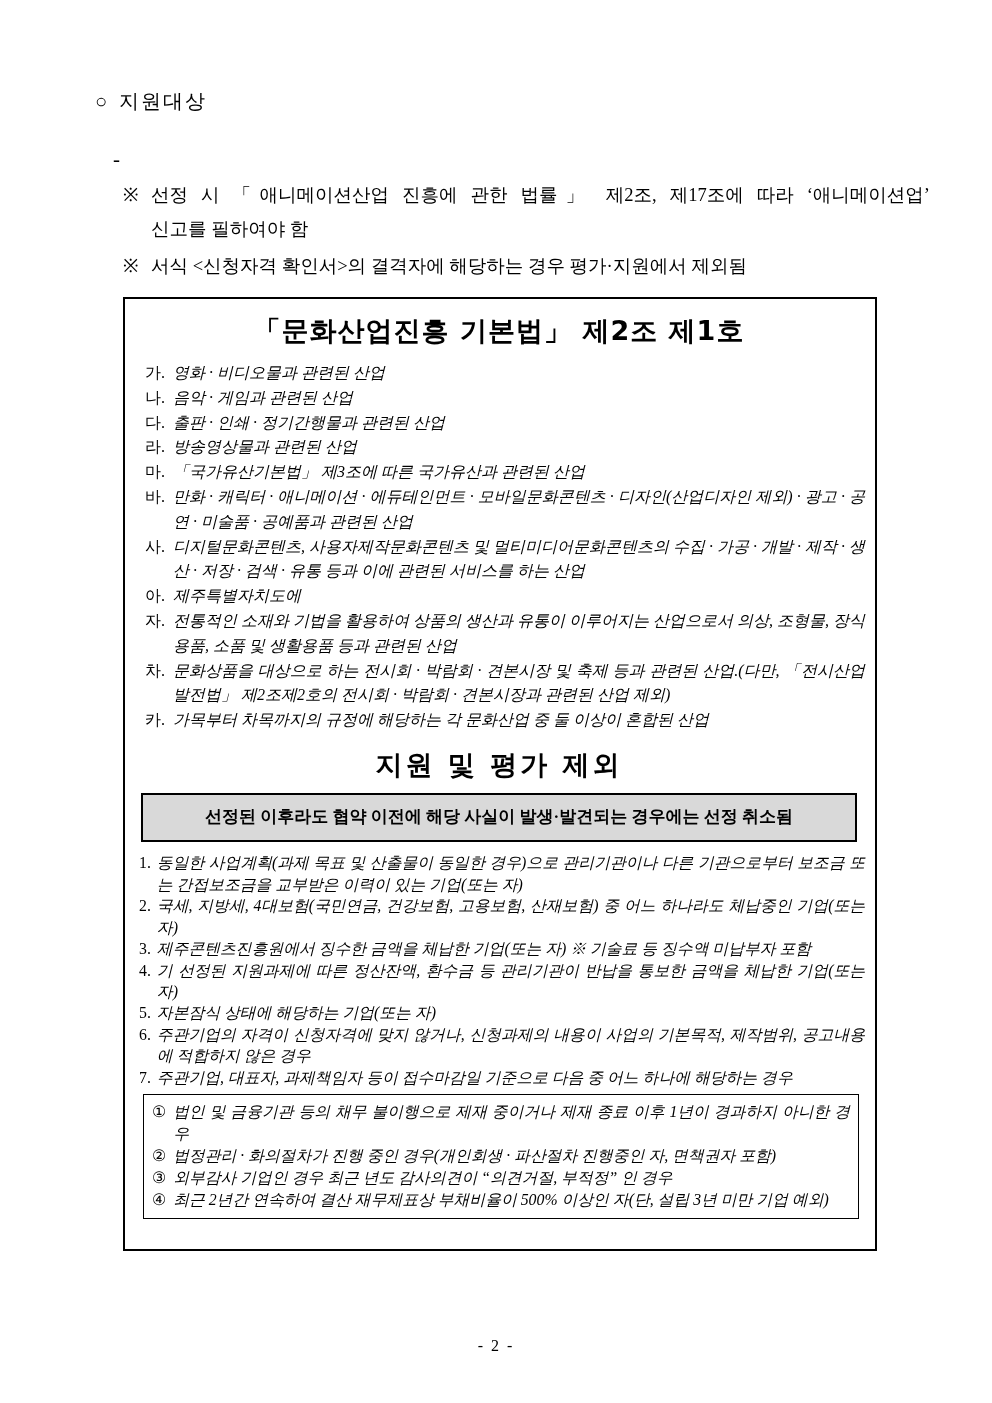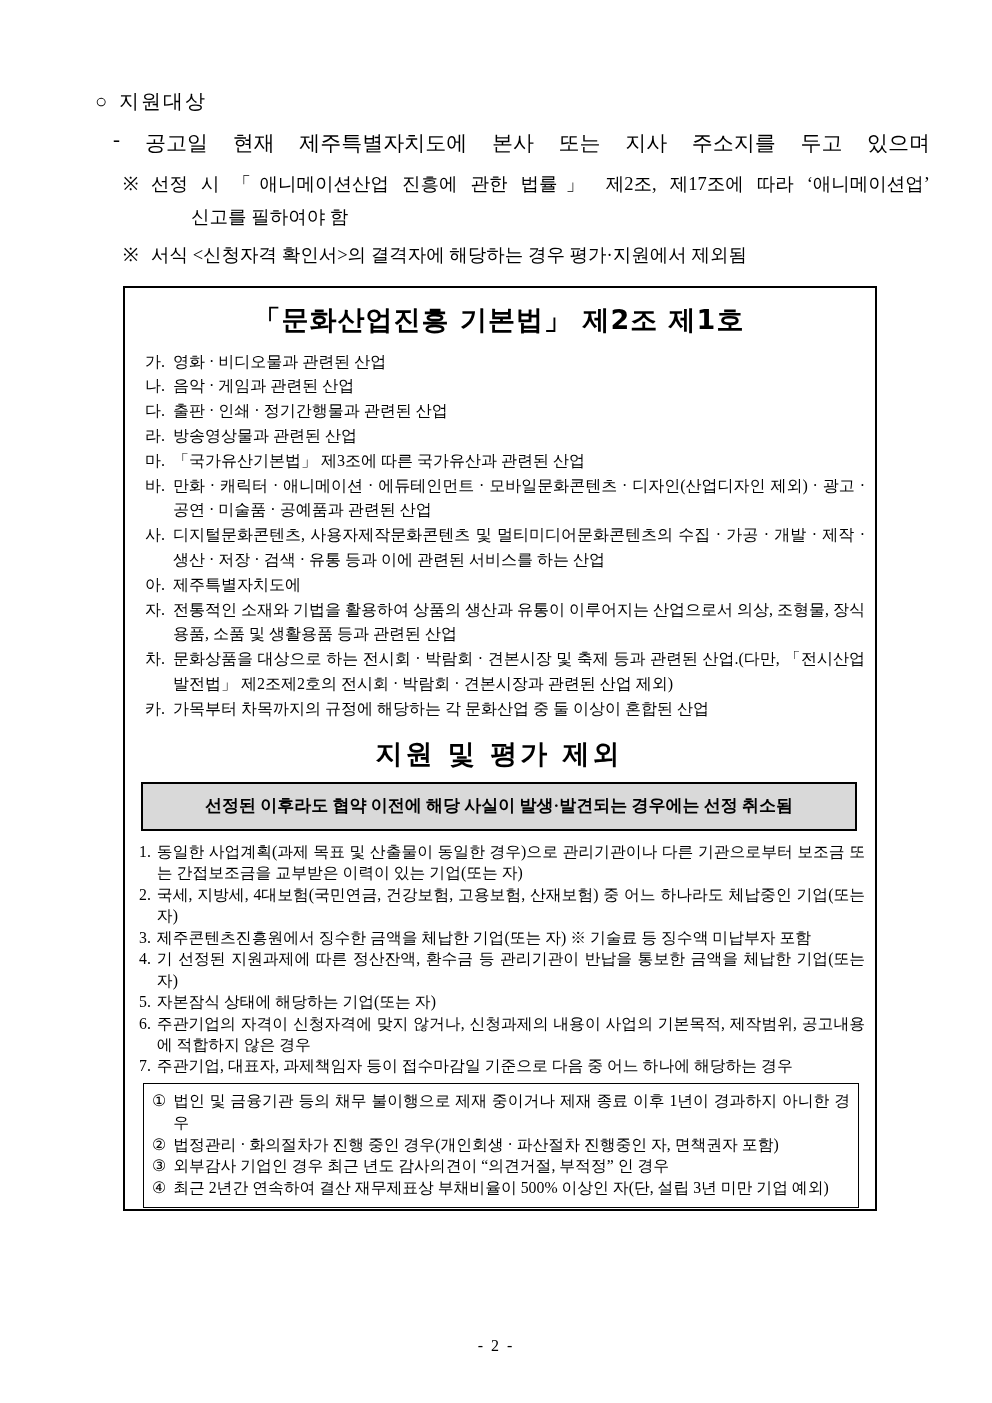--- a/index.html
+++ b/index.html
@@ -7,56 +7,56 @@
   body {
     width:992px; height:1403px;
     font-family:"Liberation Serif","DejaVu Serif",serif;
     color:#000;
     position:relative;
     overflow:hidden;
   }
   .page { padding:88px 62px 0 95px; }
 
   
-  .intro-title { font-size:20px; letter-spacing:2px; margin-bottom:12px; }
+  .intro-title { font-size:20px; letter-spacing:2px; margin-bottom:32px; }
   .intro-title .circle { margin-right:10px; }
 
   .dash-item { display:flex; margin-left:18px; margin-bottom:4px; }
   .dash-marker { flex:0 0 32px; font-size:21px; }
   .dash-body { flex:1; font-size:21px; line-height:1.6; }
   .dash-line1 { text-align:justify; text-align-last:justify; }
   .dash-line2 { margin-top:3px; letter-spacing:0.5px; }
 
   .note-item { display:flex; margin-left:28px; margin-top:9px; font-size:18.5px; line-height:1.55; }
   .note-marker { flex:0 0 28px; }
   .note-body { flex:1; }
   .note-just { text-align:justify; text-align-last:justify; }
-  .note-cont { margin-top:5px;margin-left:40px; }
+  .note-cont { margin-top:5px; }
 
   
   .law-box {
     margin:16px auto 0 auto;
     margin-left:28px;
     width:754px;
     border:2px solid #000;
-    padding:8px 10px 1px 8px;
+    padding:8px 10px 30px 8px;
   }
   .box-heading {
     font-family:"DejaVu Sans","Liberation Sans",sans-serif;
     font-weight:bold;
     font-size:27px;
     text-align:center;
     letter-spacing:1px;
     margin:6px 0 12px 0;
   }
   .law-intro { font-size:16px; line-height:1.55; text-indent:10px; text-align:justify; }
   .law-list { margin-left:12px; margin-top:2px; }
   .kitem { display:flex; font-size:16px; line-height:1.55; }
   .klabel { flex:0 0 auto; margin-right:8px; white-space:pre; }
-  .ktext { flex:1; text-align:justify; }
+  .ktext { flex:1; text-align:justify;font-style:italic; }
 
   
   .excl-heading { margin-top:14px; margin-bottom:10px; letter-spacing:3px; }
   .notice-box {
     margin:0 8px 10px 8px;
     border:2px solid #000;
     background:#d9d9d9;
     padding:8px 12px 10px 12px;
     font-size:17px; line-height:1.6;
   }
@@ -85,21 +85,20 @@
 
 <div class="page">
 
   <div class="intro-title">
     <span class="circle">○</span><span>지원대상</span>
   </div>
 
   <div class="dash-item">
     <span class="dash-marker">-</span>
     <span class="dash-body">
-      <span class="dash-line1" style="display:block">공고일 현재 제주특별자치도에 본사 또는 지사 주소지를 두고 있으며</span>
     </span>
   </div>
 
   <div class="note-item">
     <span class="note-marker">※</span>
     <span class="note-body">
       <span class="note-just" style="display:block">선정 시 「애니메이션산업 진흥에 관한 법률」 제2조, 제17조에 따라 ‘애니메이션업’</span>
       <span class="note-cont" style="display:block">신고를 필하여야 함</span>
     </span>
   </div>

